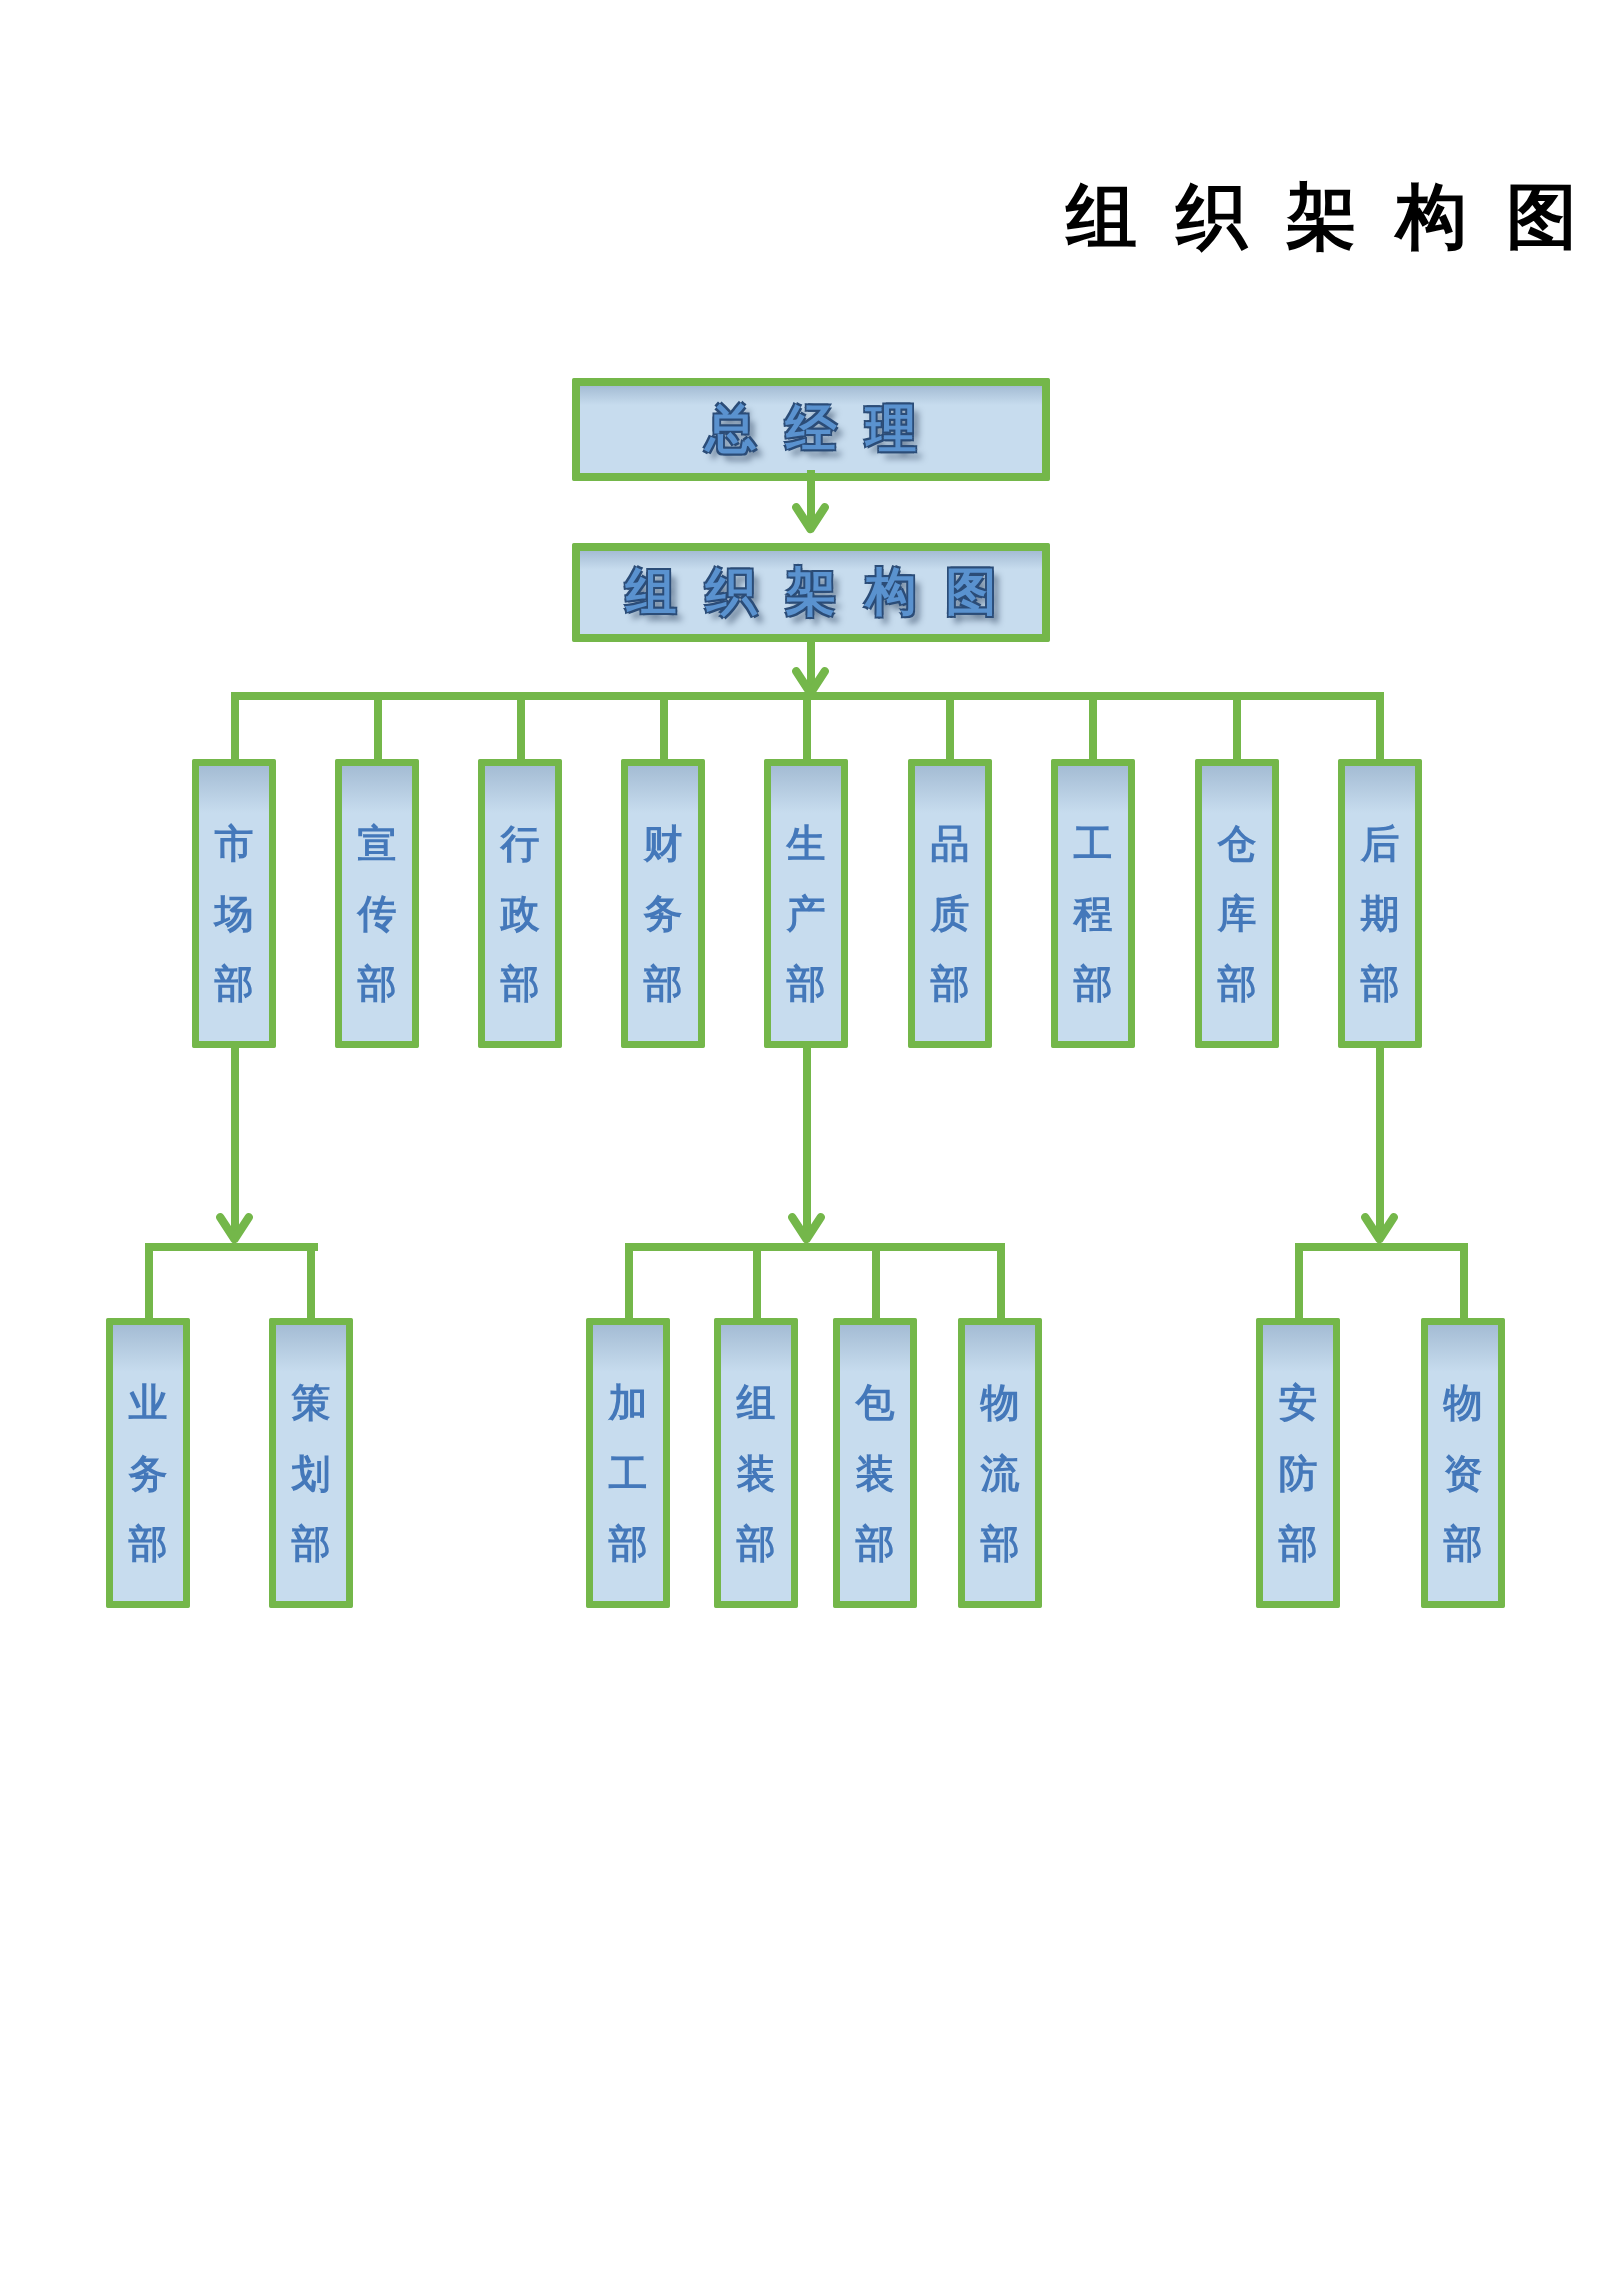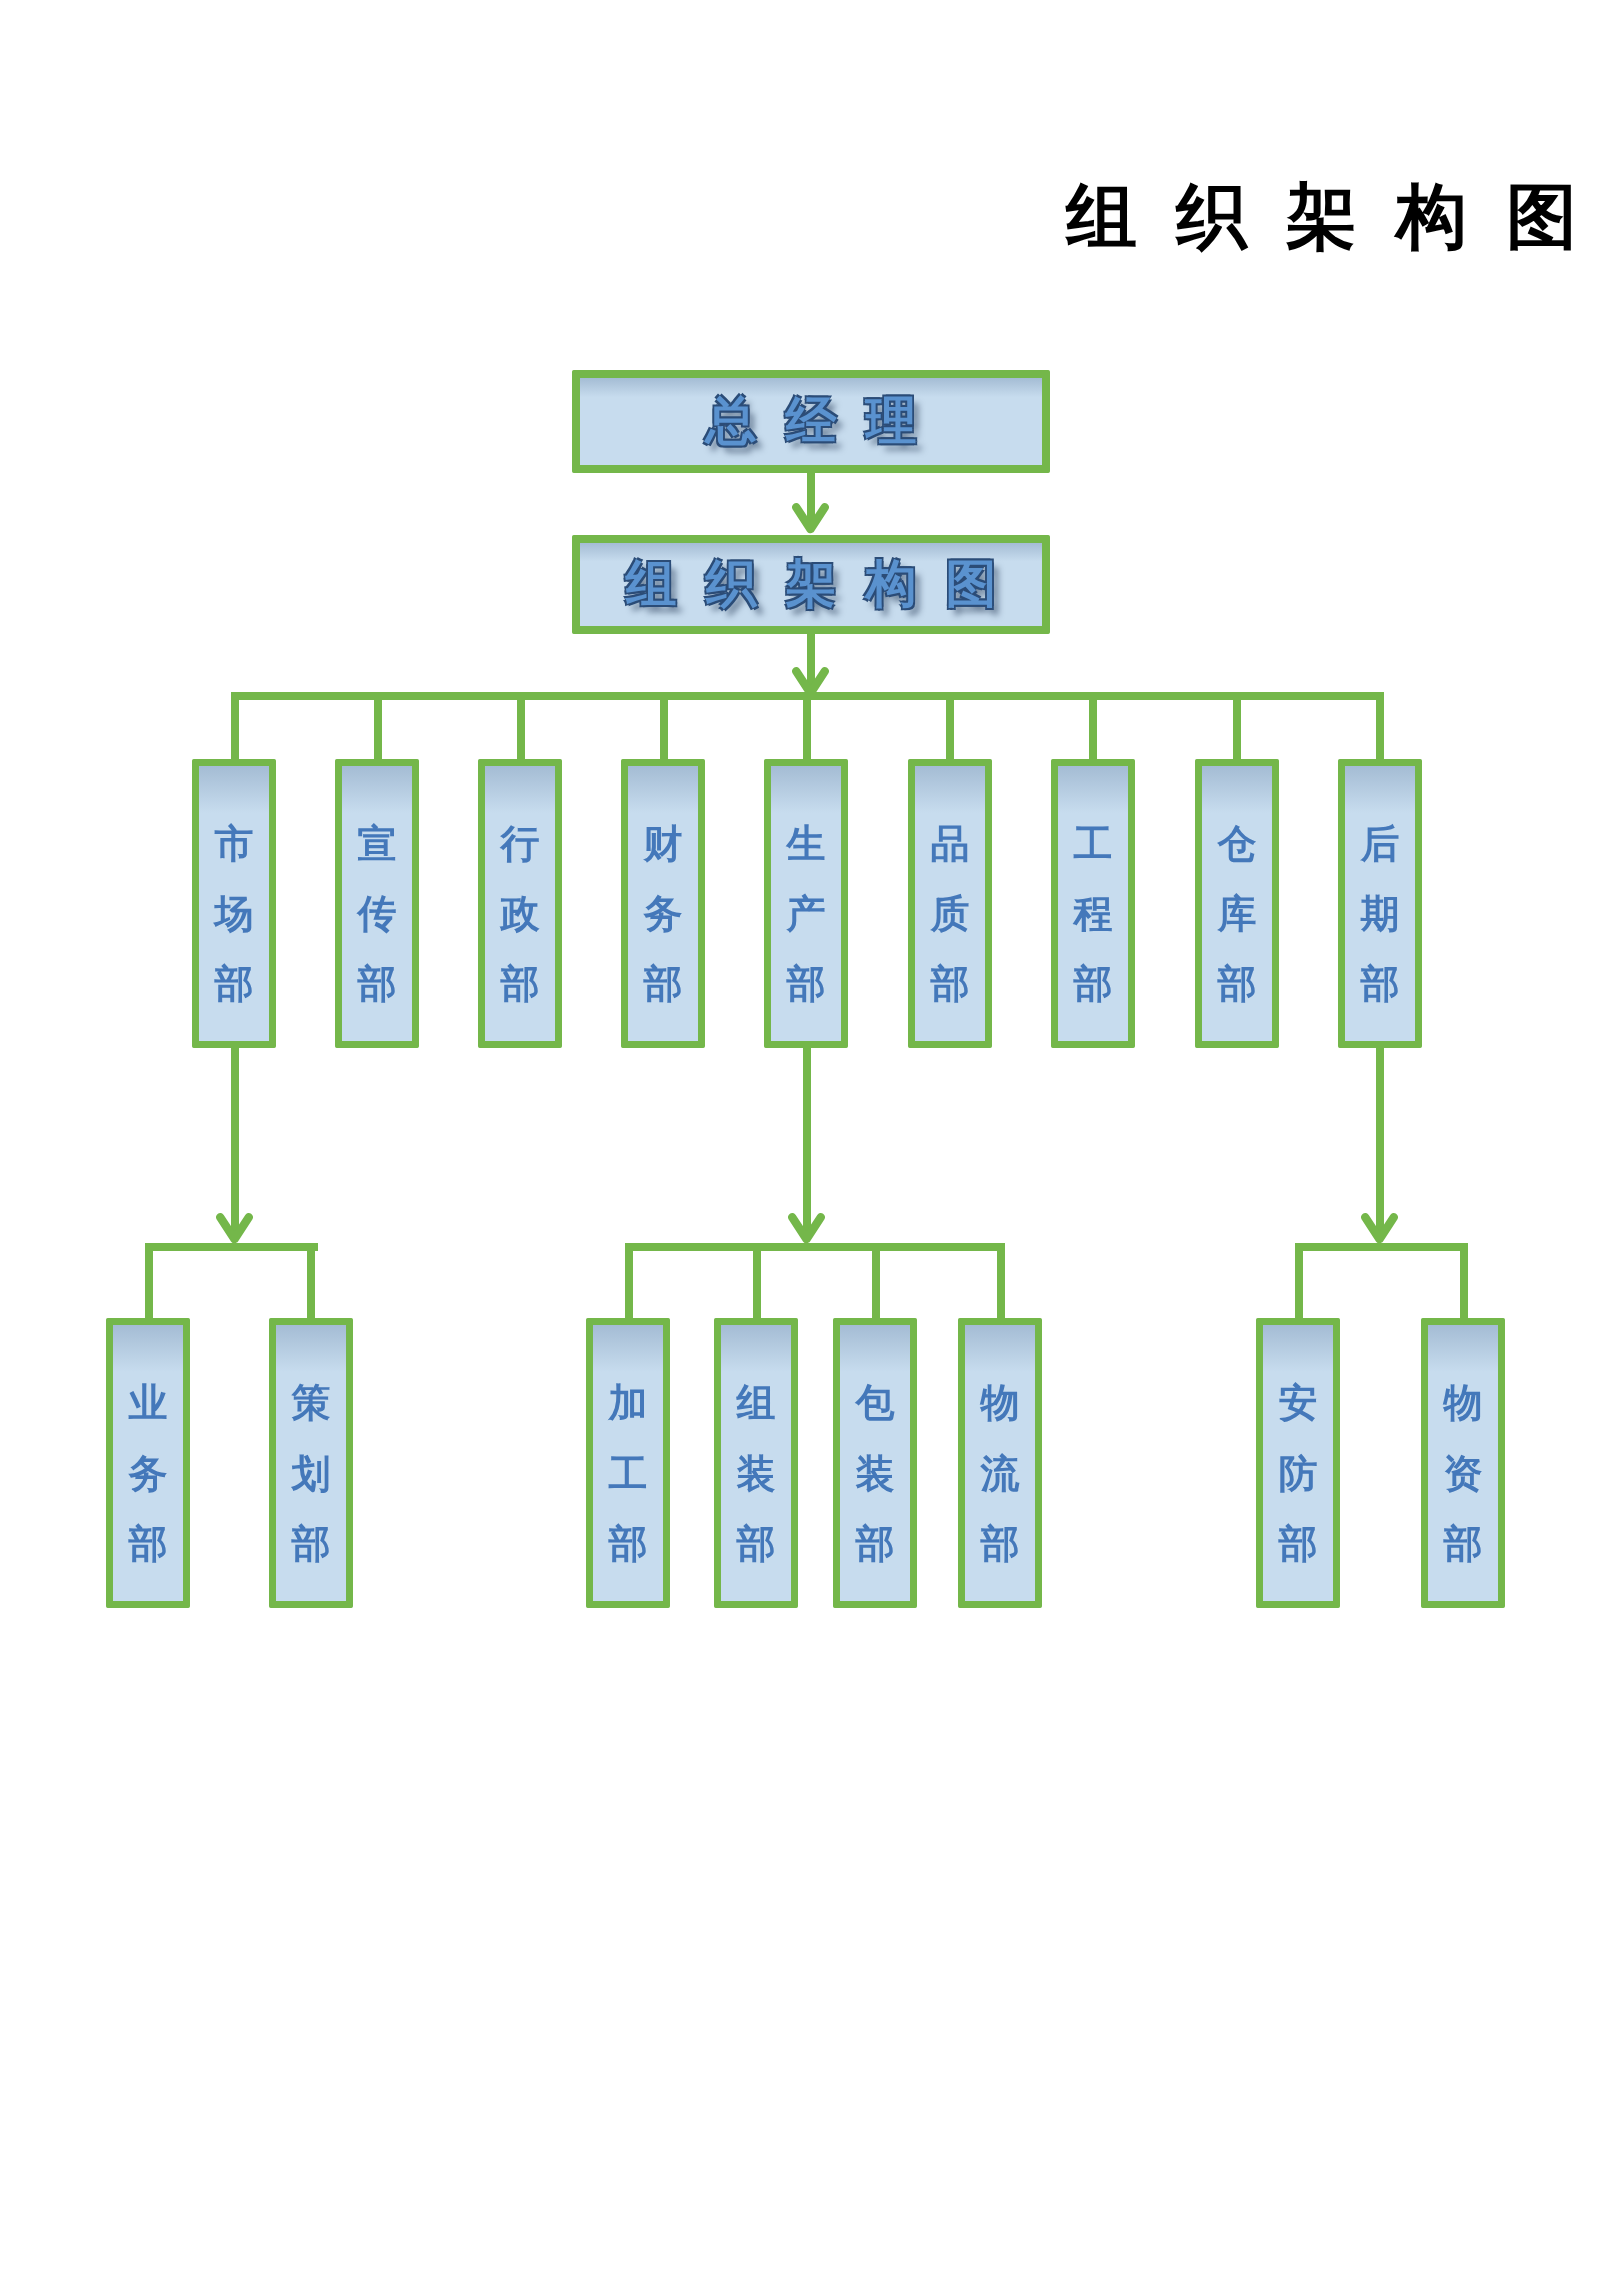--- a/index.html
+++ b/index.html
@@ -12,21 +12,21 @@
     text-align:right;font-family:"Liberation Serif","DejaVu Serif",serif;
     font-size:71px;font-weight:700;color:#000000;
     letter-spacing:39px;padding-left:39px;box-sizing:border-box;
     line-height:1.1;
   }
   
   .hbox{
     position:absolute;left:572px;width:478px;box-sizing:border-box;
     border:8.4px solid #74b74a;border-radius:1.7px;
     background:linear-gradient(180deg,#a4bcd4 0%,#c7dcee 22%,#c7dcee 100%);
-    display:flex;align-items:center;justify-content:center;
+    display:flex;align-items:center;justify-content:center;margin-top:8px;
   }
   .hlabel{
     font-family:"Liberation Serif","DejaVu Serif",serif;
     font-size:51px;font-weight:700;color:#5a92cf;
     letter-spacing:29px;padding-left:29px;line-height:1;
     text-shadow:
       -1.7px -1.7px 0 #2b4c77, 1.7px -1.7px 0 #2b4c77,
       -1.7px  1.7px 0 #2b4c77, 1.7px  1.7px 0 #2b4c77,
       5.9px 6.7px 5.9px rgba(25,45,75,0.55);
   }

